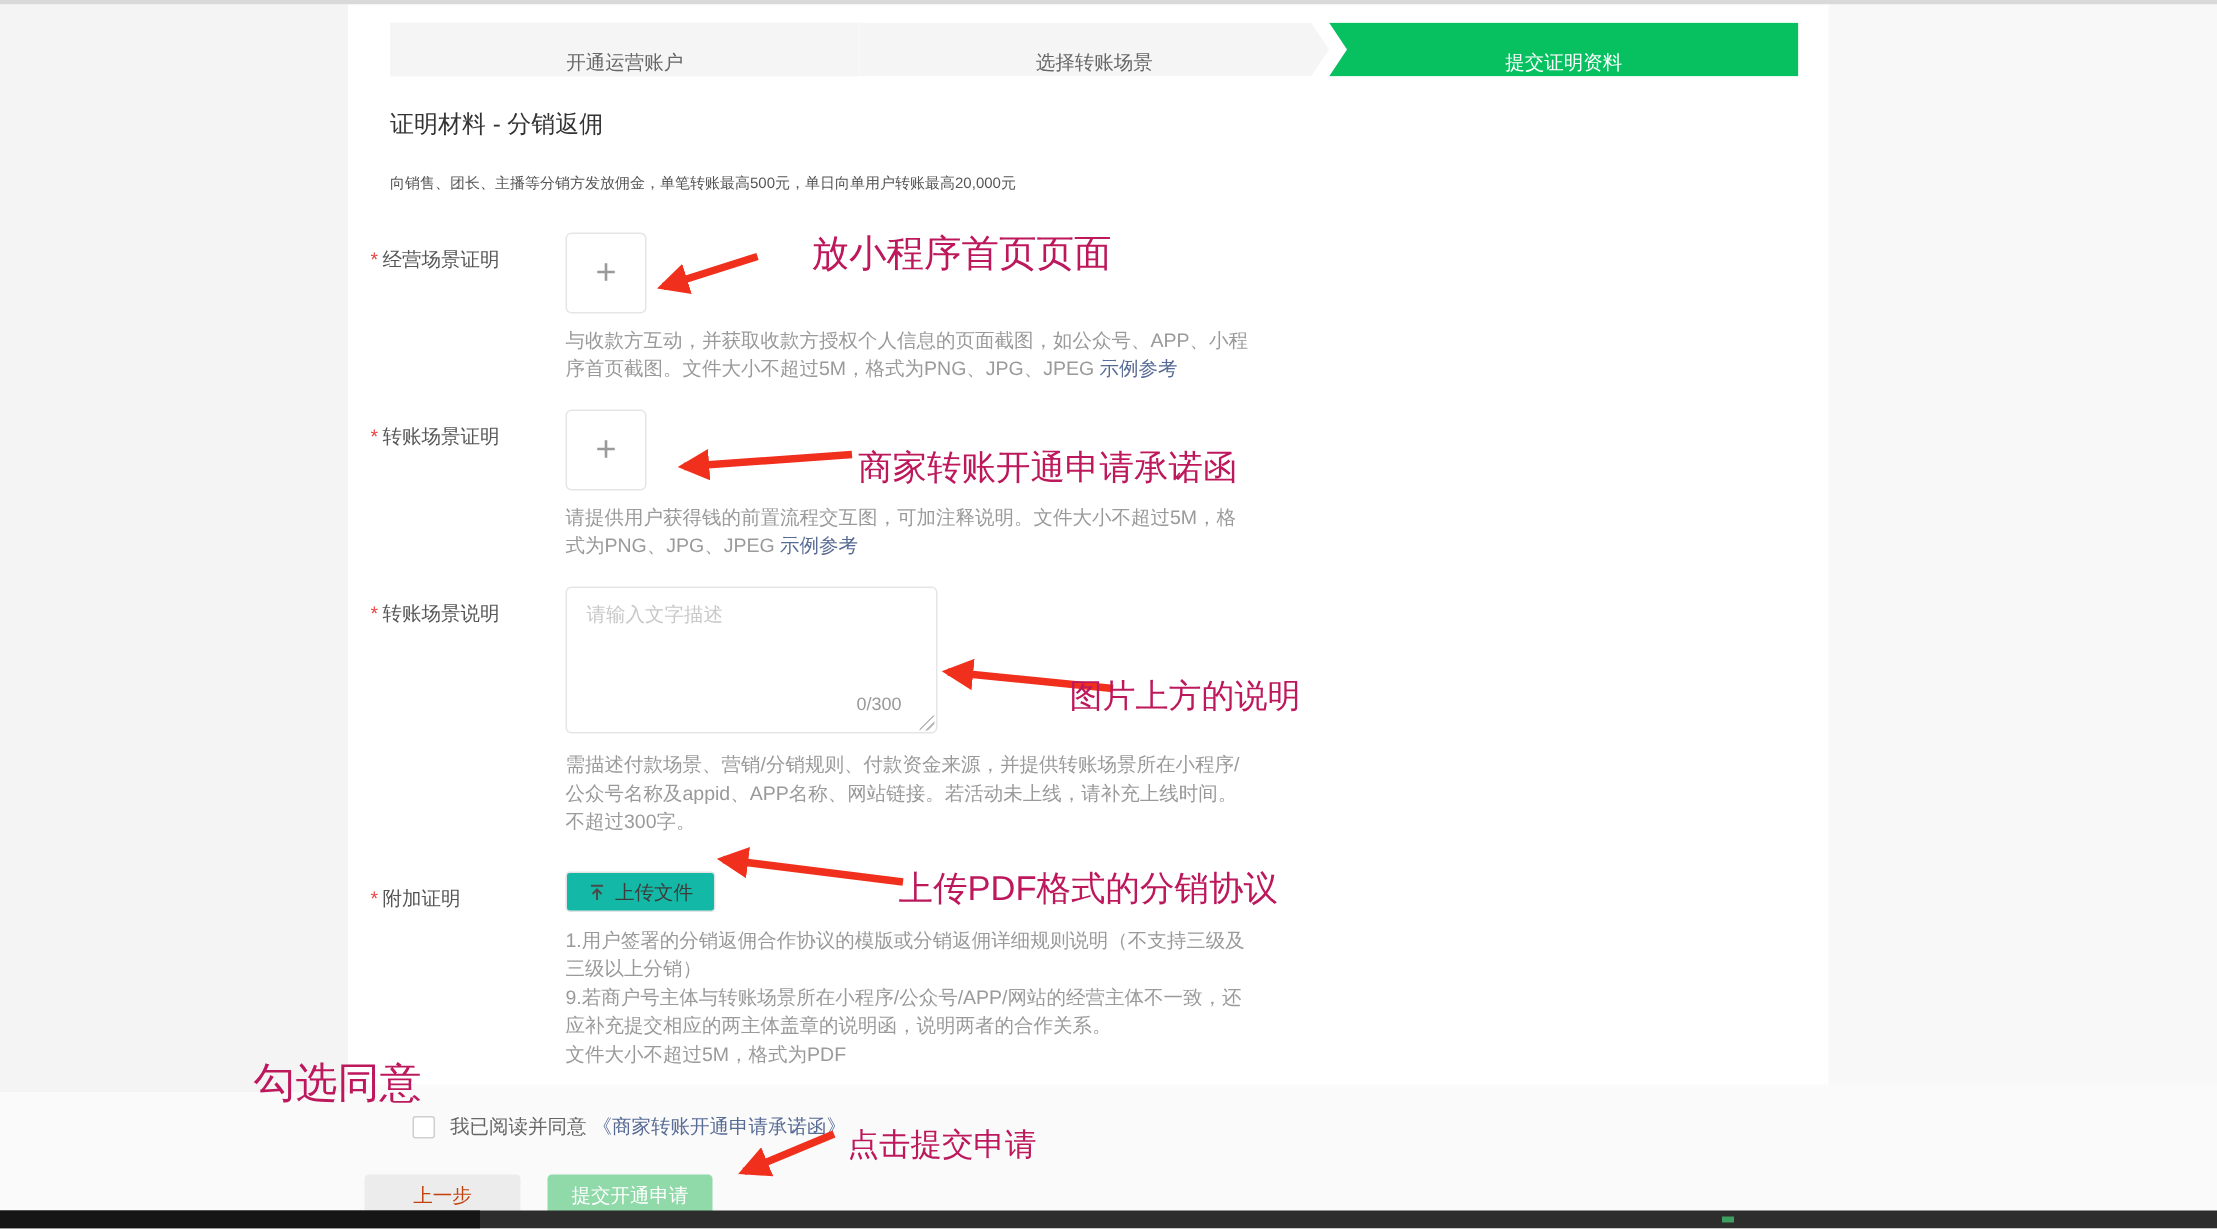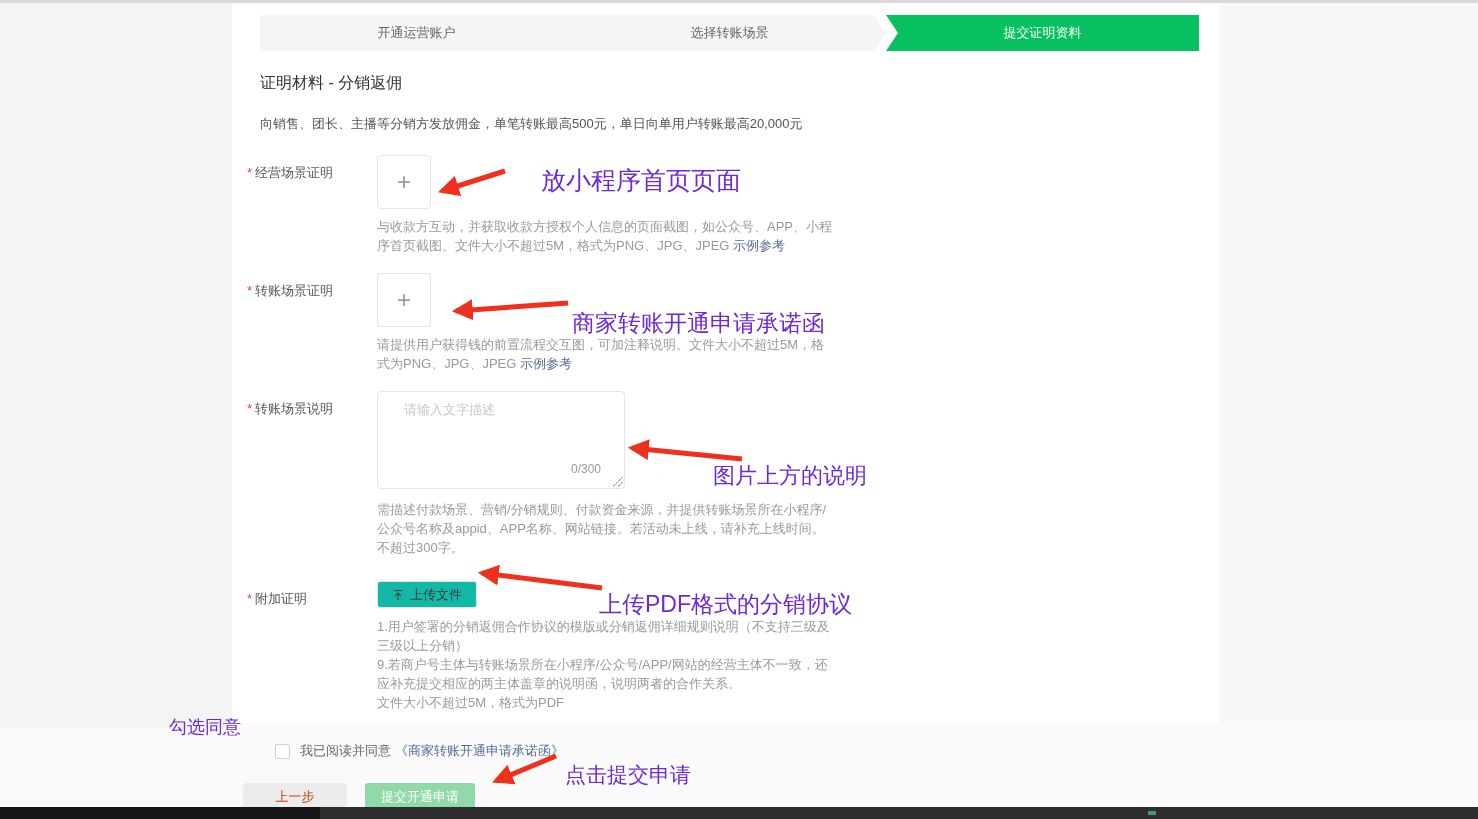--- a/index.html
+++ b/index.html
@@ -11,46 +11,46 @@
   .page { position:absolute; inset:0; }
 
   .top-line { position:absolute; left:0; top:0; width:1478px; height:3px; background:#d9d9d9; }
   .left-panel { position:absolute; left:0; top:3px; width:232px; height:725px; background:#f4f4f4; }
   .right-panel { position:absolute; left:1219px; top:3px; width:259px; height:720px; background:#f8f8f8; }
 
   .card { position:absolute; left:232px; top:3px; width:987px; height:720px; background:#ffffff; }
 
   
   .steps { position:absolute; left:28px; top:12px; width:939px; height:36px; display:flex; }
-  .step { flex:1; display:flex; align-items:center; justify-content:center;
+  .step { flex:1; display:flex; align-items:flex-end; justify-content:center;
           font-size:13px; color:#666; background:#f5f5f5; }
   .step.arrow-end { clip-path:polygon(0 0, calc(100% - 12px) 0, 100% 50%, calc(100% - 12px) 100%, 0 100%); }
   .step.active { background:#07c160; color:#fff;
           clip-path:polygon(0 0, 100% 0, 100% 100%, 0 100%, 12px 50%); }
 
   .page-title { position:absolute; left:28px; top:70px; font-size:16px; color:#333; }
-  .page-subtitle { position:absolute; left:28px; top:112px; font-size:13px; color:#555; }
+  .page-subtitle { position:absolute; left:28px; top:112px; font-size:10px; color:#555; }
 
   
   .row { position:absolute; left:15px; display:flex; }
   .flabel { width:130px; font-size:13px; color:#565656; padding-top:9px; }
   .flabel .req { color:#e64340; margin-right:3px; }
   .fcontrol { width:470px; }
 
   .upload-box { width:54px; height:54px; border:1px solid #e5e5e5; border-radius:4px;
     display:flex; align-items:center; justify-content:center; background:#fff; cursor:pointer; }
   .upload-box .plus { font-size:24px; font-weight:200; color:#9a9a9a; line-height:1; }
 
   .desc { font-size:13px; color:#9a9a9a; line-height:19px; width:460px; }
   .desc .lnk { color:#576b95; cursor:pointer; }
   .mt8 { margin-top:8px; }
 
   .textarea-wrap { position:relative; width:248px; height:98px; }
   .textarea-wrap textarea { width:248px; height:98px; border:1px solid #e5e5e5; border-radius:4px;
-    resize:none; outline:none; padding:9px 26px; font-size:13px; color:#333;
+    resize:none; outline:none; padding:9px 13px; font-size:13px; color:#333;
     font-family:"Liberation Sans","DejaVu Sans",sans-serif; }
   .textarea-wrap textarea::placeholder { color:#c8c8c8; }
   .char-counter { position:absolute; right:24px; bottom:13px; font-size:12px; color:#999; }
   .resize-corner { position:absolute; right:2px; bottom:2px; width:10px; height:10px;
     background:
       linear-gradient(135deg, transparent 45%, #bbb 45%, #bbb 52%, transparent 52%,
       transparent 70%, #bbb 70%, #bbb 77%, transparent 77%); }
 
   .upload-file-btn { display:inline-flex; align-items:center; gap:6px; height:27px; padding:0 14px;
     background:#14b8a6; border:1px solid #e3e3e3; border-radius:3px; font-size:13px; color:#3c3c3c; cursor:pointer; }
@@ -65,26 +65,26 @@
     font-size:13px; display:flex; align-items:center; justify-content:center; cursor:pointer;
     font-family:"Liberation Sans","DejaVu Sans",sans-serif; }
   .btn-prev { left:243px; width:104px; background:#ececec; color:#c2410c; }
   .btn-submit { left:365px; width:110px; background:#90d9a9; color:#ffffff; }
 
   .bottom-bar { position:absolute; left:0; top:807px; width:1478px; height:12px; background:#2d2d2d; z-index:55; }
   .bottom-bar .seg-dark { position:absolute; left:0; top:0; width:320px; height:12px; background:#161616; }
   .bottom-bar .speck { position:absolute; left:1148px; top:4px; width:8px; height:4px; background:#3d9e5f; }
 
   
-  .anno { position:absolute; color:#6d28d9; z-index:50; white-space:nowrap;margin-top:12px; }
+  .anno { position:absolute; color:#be185d; z-index:50; white-space:nowrap; }
   .anno-1 { left:541px; top:152px; font-size:25px; }
   .anno-2 { left:572px; top:296px; font-size:23px; }
   .anno-3 { left:713px; top:449px; font-size:22px; }
   .anno-4 { left:599px; top:577px; font-size:23px; }
-  .anno-5 { left:169px; top:703px; font-size:18px; }
+  .anno-5 { left:169px; top:703px; font-size:28px; }
   .anno-6 { left:565px; top:749px; font-size:21px; }
   .arrow-layer { position:absolute; left:0; top:0; width:1478px; height:819px; z-index:49; pointer-events:none; }
 </style>
 </head>
 <body>
 
 <div class="page">
 
   <div class="top-line"></div>
   <div class="left-panel"></div>

